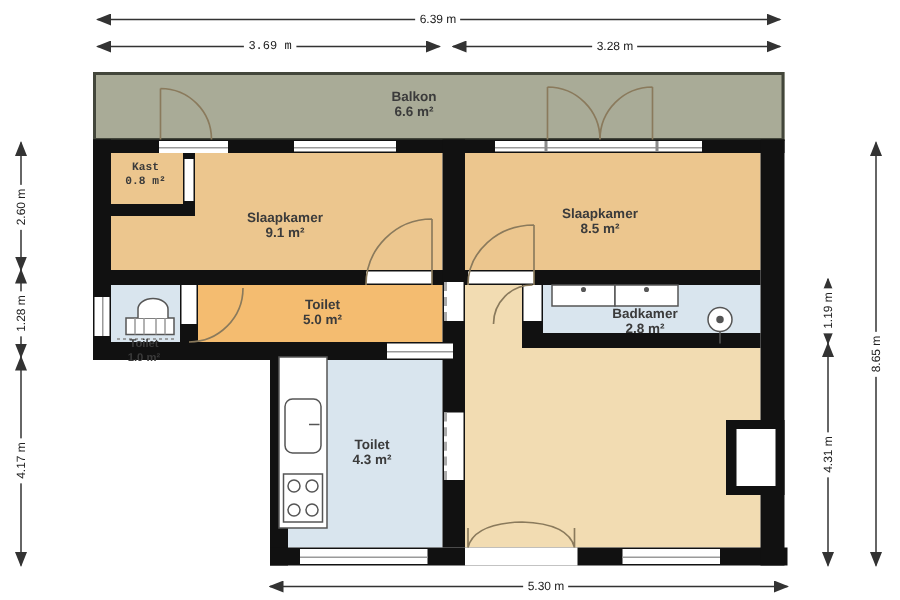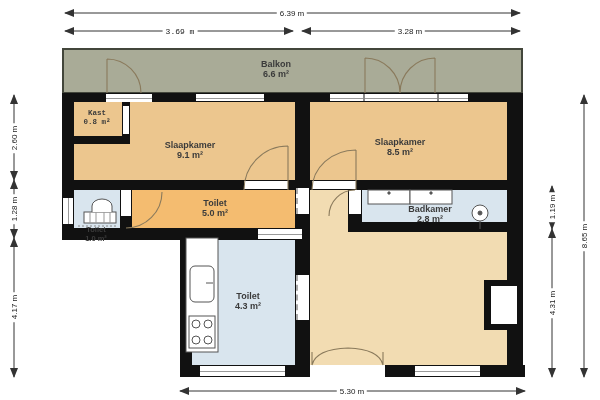--- a/index.html
+++ b/index.html
@@ -187,15 +187,15 @@
 
   <div class="dim" style="left:292px;top:13px;">6.39 m</div>
   <div class="dim" style="left:180px;top:31px;font-family:Liberation Mono, monospace;">3.69 m</div>
   <div class="dim" style="left:410px;top:31px;">3.28 m</div>
   <div class="dim vert" style="left:14px;top:138px;">2.60 m</div>
   <div class="dim vert" style="left:14px;top:209px;">1.28 m</div>
   <div class="dim vert" style="left:14px;top:307px;">4.17 m</div>
   <div class="dim vert" style="left:552px;top:207px;">1.19 m</div>
   <div class="dim vert" style="left:552px;top:303px;">4.31 m</div>
   <div class="dim vert" style="left:584px;top:236px;">8.65 m</div>
-  <div class="dim" style="left:352px;top:391px;">5.30 m</div>
+  <div class="dim" style="left:364px;top:391px;">5.30 m</div>
 
 </div>
 
 </body></html>

